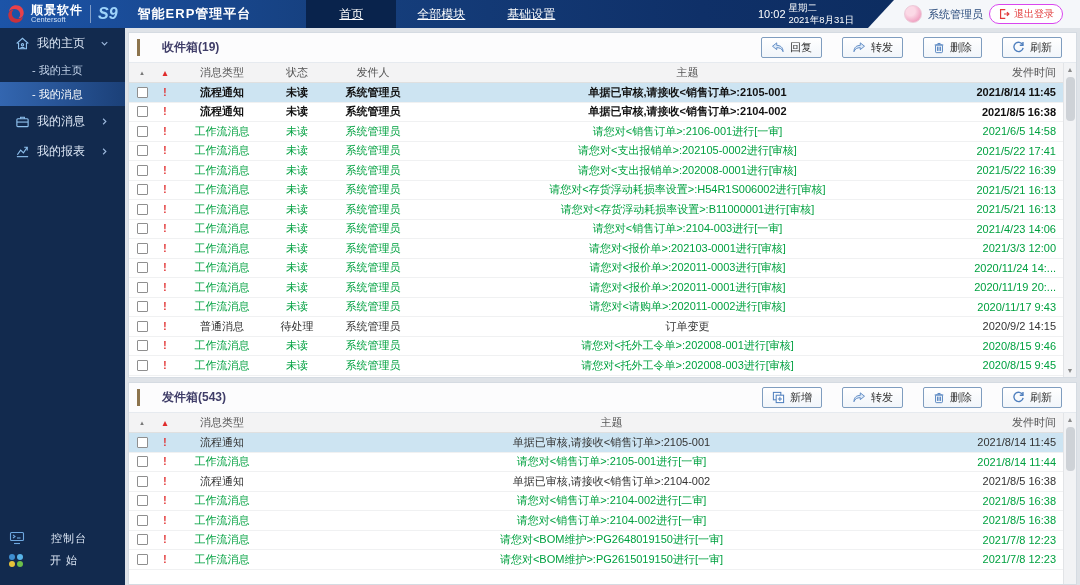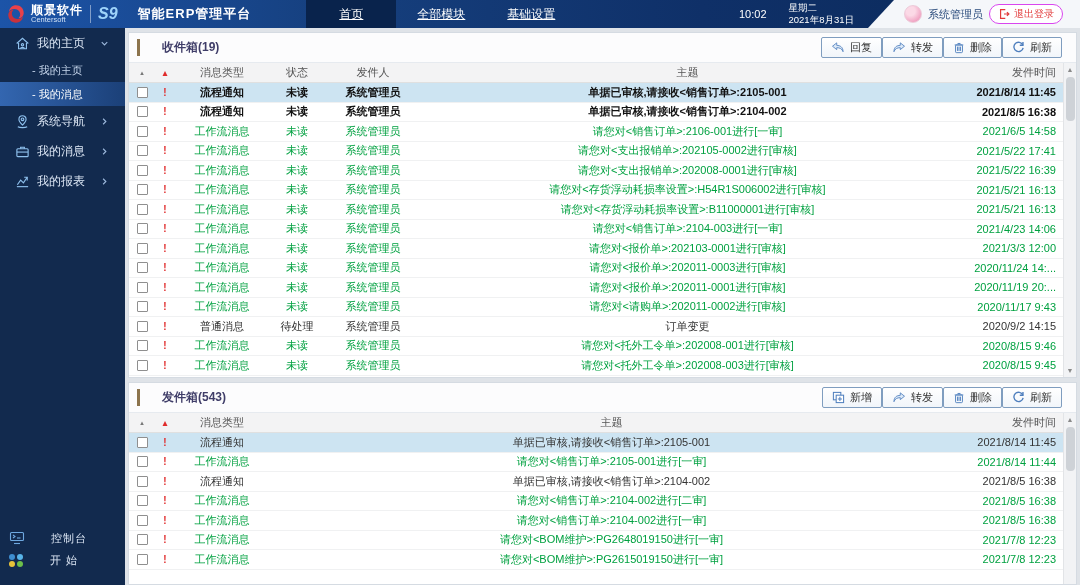--- a/index.html
+++ b/index.html
@@ -15,21 +15,21 @@
   .brand-text { line-height:1; margin-right:7px; }
   .brand-name { font-size:12px; font-weight:bold; letter-spacing:1px; }
   .brand-sub { font-size:7.5px; color:#cfe0f5; }
   .vdiv { width:1px; height:18px; background:rgba(255,255,255,.45); margin:0 7px 0 0; }
   .s9 { font-size:16px; font-weight:bold; font-style:italic; color:#9fd4fa; margin-right:20px; }
   .product { font-size:13px; font-weight:bold; letter-spacing:1px; }
   .nav { display:flex; height:100%; margin-left:55px;text-decoration:underline; }
   .nav-item { width:90px; display:flex; align-items:center; justify-content:center;
     font-size:12px; cursor:pointer; }
   .nav-item.active { background:#09234c; }
-  .clock { margin-left:auto; display:flex; align-items:center; gap:22px; margin-right:14px; }
+  .clock { margin-left:auto; display:flex; align-items:center; gap:3px; margin-right:14px; }
   .clock-time { font-size:11px; }
   .clock-date { display:flex; flex-direction:column; line-height:1.25; font-size:9.5px; }
   .user-area { height:28px; background:#f5f7fa; flex:0 0 212px;
     clip-path:polygon(26px 0,100% 0,100% 100%,0 100%);
     display:flex; align-items:center; gap:6px; padding:0 8px 0 36px; }
   .avatar { width:18px; height:18px; border-radius:50%;
     background:radial-gradient(circle at 35% 32%,#fbd9e6 30%,#f0a2c2 75%,#e58bb2); border:1px solid #eccad8;}
   .user-name { color:#2a4b7c; font-size:11px; white-space:nowrap; }
   .logout { display:flex; align-items:center; gap:4px; border:1px solid #d946ef; color:#e23b3b;
     border-radius:10px; padding:2px 8px; font-size:10px; background:#fff; cursor:pointer; white-space:nowrap; }
@@ -51,21 +51,21 @@
   
   .main { position:absolute; top:28px; left:125px; right:0; bottom:0; padding:4px 3px 0 3px;
     display:flex; flex-direction:column; gap:4px; }
   .panel { background:#fff; border:1px solid #d5dbe2; display:flex; flex-direction:column; overflow:hidden; }
   .panel.inbox { flex:0 0 346px; }
   .panel.outbox { flex:1; }
   .panel-head { flex:0 0 30px; display:flex; align-items:center; padding:0 8px;
     background:#fcfcfd; border-bottom:1px solid #e6eaef; }
   .panel-title { font-size:12px; font-weight:bold; color:#3f3d68;
     border-left:3px solid #8c744d; padding-left:22px; }
-  .toolbar { margin-left:auto; display:flex; gap:0; padding-right:6px; }
+  .toolbar { margin-left:auto; display:flex; gap:20px; padding-right:6px; }
   .tbtn { display:flex; align-items:center; gap:5px; height:21px; padding:0 9px;
     border:1px solid #7f9dbf; background:linear-gradient(#ffffff,#f1f5fa);
     font-size:11px; color:#333; border-radius:2px; cursor:pointer; white-space:nowrap; }
 
   .table { position:relative; flex:1; overflow:hidden; }
   .thead { display:flex; align-items:center; height:20px; background:#f3f3f4;
     border-bottom:1px solid #e0e0e0; font-size:11px; color:#555; }
   .hsort { font-size:7px; color:#777; }
   .trow { display:flex; align-items:center; height:19.5px; font-size:11px;
     border-bottom:1px solid #f0f1f2; color:#333; cursor:pointer; }
@@ -143,31 +143,20 @@
         <path d="M5.9 13.6 C5.9 11.7 10.1 11.7 10.1 13.6"></path>
     </svg>
     <span>我的主页</span>
     <svg class="chev icon" width="11" height="11" viewBox="0 0 16 16" fill="none" stroke="#9db9dd" stroke-width="1.6">
         <path d="M4 6 L8 10 L12 6"></path>
       </svg>
   </div>
   <div class="side-sub">- 我的主页</div>
   <div class="side-sub active">- 我的消息</div>
 
-  <div class="side-item">
-    <svg class="icon" width="15" height="15" viewBox="0 0 16 16" fill="none" stroke="#8fc1ee" stroke-width="1.2">
-      <path d="M8 1.8 C5.7 1.8 4.2 3.5 4.2 5.7 C4.2 8.3 8 11.8 8 11.8 C8 11.8 11.8 8.3 11.8 5.7 C11.8 3.5 10.3 1.8 8 1.8 Z"></path>
-      <circle cx="8" cy="5.7" r="1.4"></circle>
-        <path d="M3 13.6 C5.2 14.8 10.8 14.8 13 13.6"></path>
-    </svg>
-    <span>系统导航</span>
-    <svg class="chev icon" width="11" height="11" viewBox="0 0 16 16" fill="none" stroke="#9db9dd" stroke-width="1.6">
-        <path d="M6 4 L10 8 L6 12"></path>
-      </svg>
-  </div>
 
   <div class="side-item">
     <svg class="icon" width="15" height="15" viewBox="0 0 16 16" fill="none" stroke="#8fc1ee" stroke-width="1.2">
       <rect x="2" y="5" width="12" height="8.5" rx="1"></rect>
         <path d="M6 5 V3.4 H10 V5"></path>
         <path d="M2 8.6 H14"></path>
     </svg>
     <span>我的消息</span>
     <svg class="chev icon" width="11" height="11" viewBox="0 0 16 16" fill="none" stroke="#9db9dd" stroke-width="1.6">
         <path d="M6 4 L10 8 L6 12"></path>

